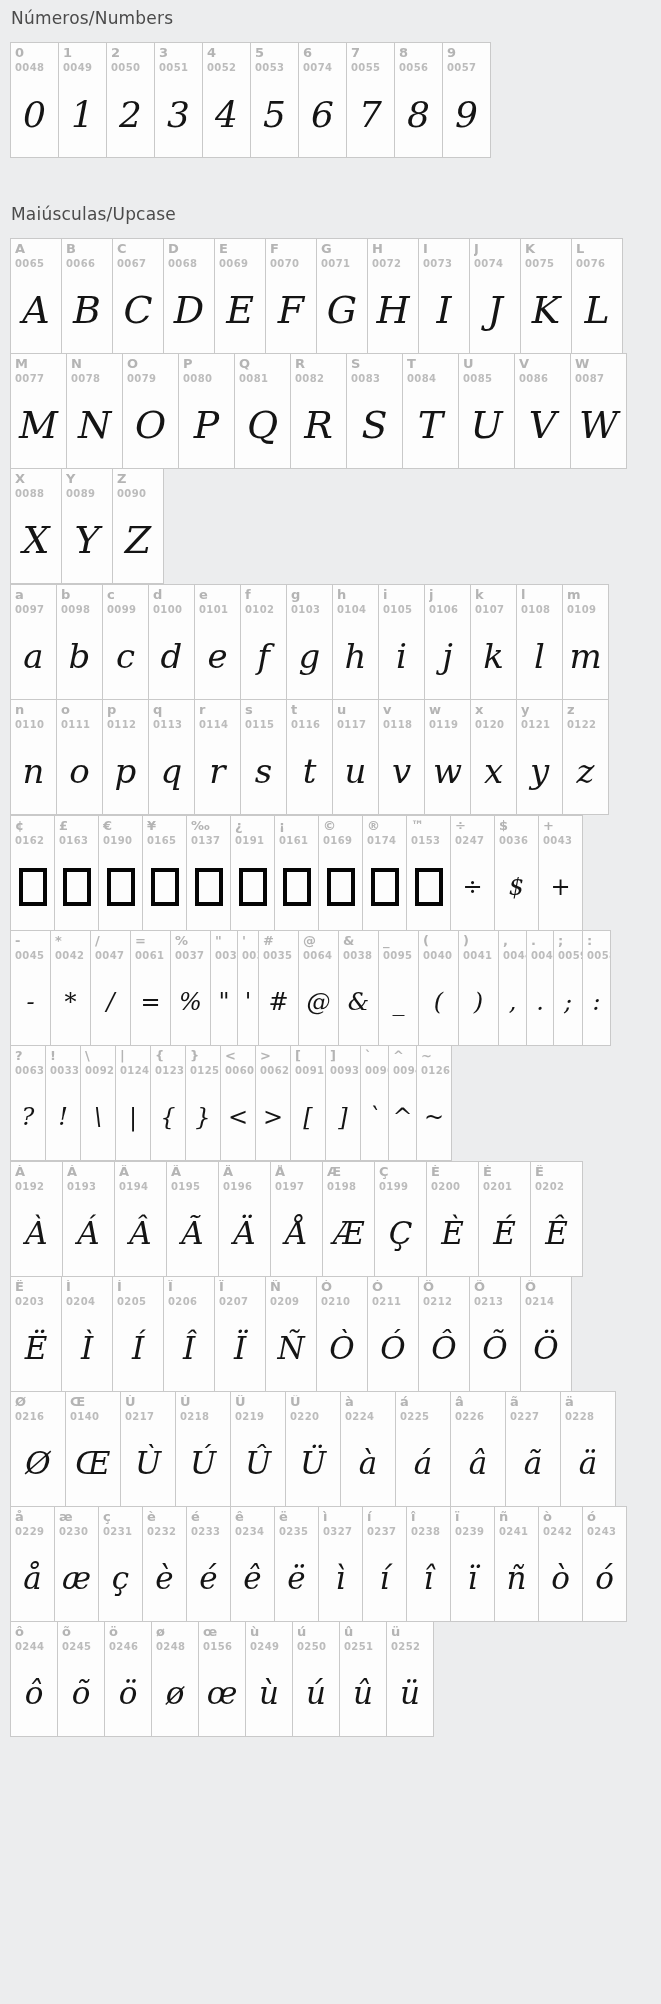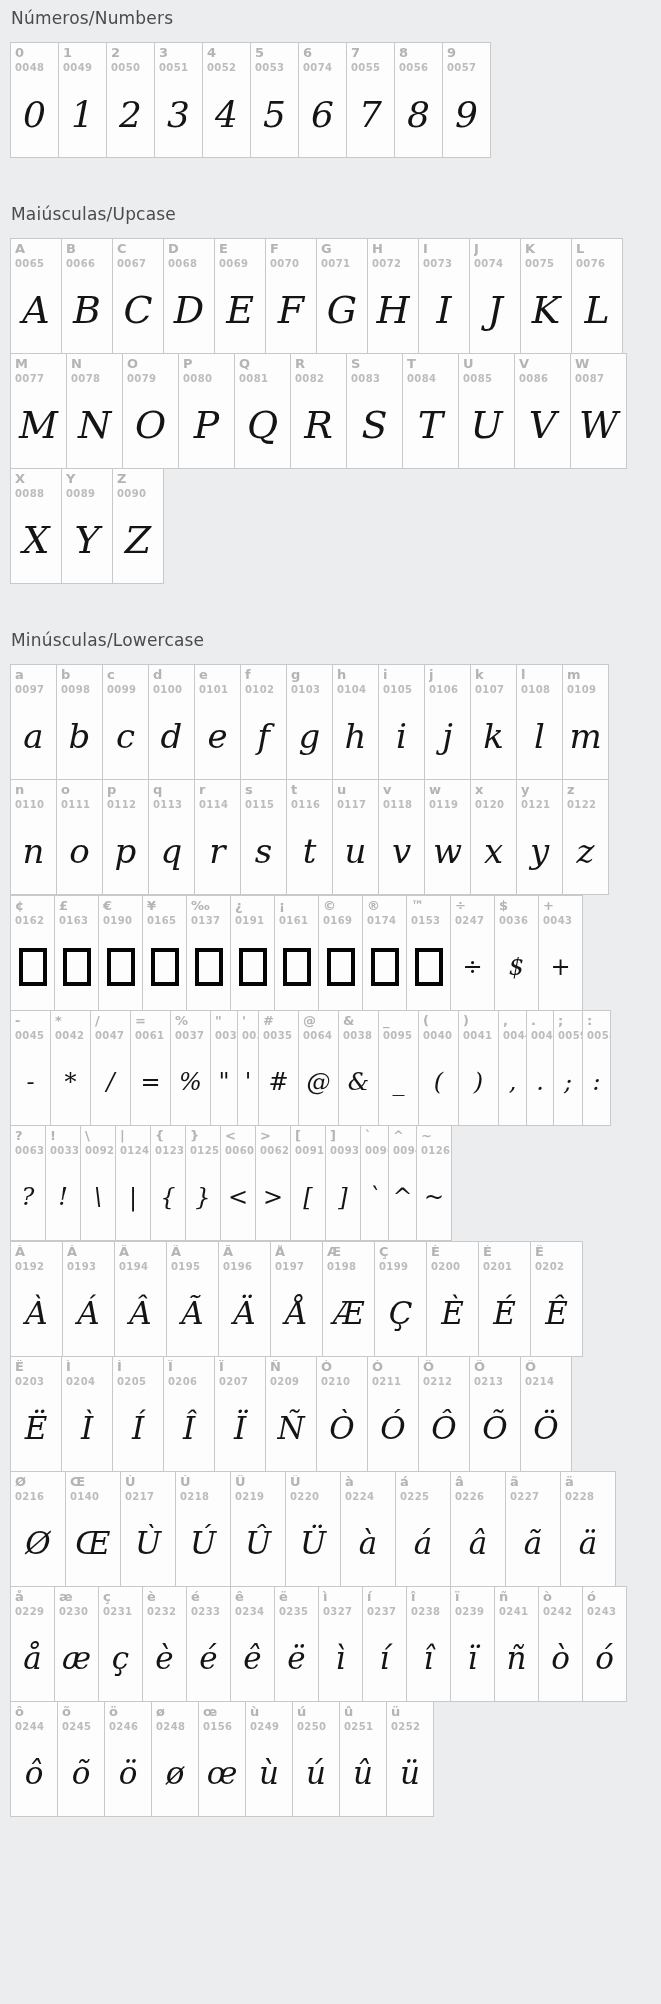--- a/index.html
+++ b/index.html
@@ -248,21 +248,20 @@
           <div class="cell" style="width: 52px;">
             <div class="cell-char">Z</div>
             <div class="cell-code">0090</div>
             <div class="cell-glyph">Z</div>
           </div>
         </div>
       </div>
   </div>
 
   <div class="section">
-    <h2 class="section-title">Minúsculas/Lowercase</h2>
     <div class="grid s2">
         <div class="row">
           <div class="cell" style="width: 47px;">
             <div class="cell-char">a</div>
             <div class="cell-code">0097</div>
             <div class="cell-glyph">a</div>
           </div>
           <div class="cell" style="width: 47px;">
             <div class="cell-char">b</div>
             <div class="cell-code">0098</div>

